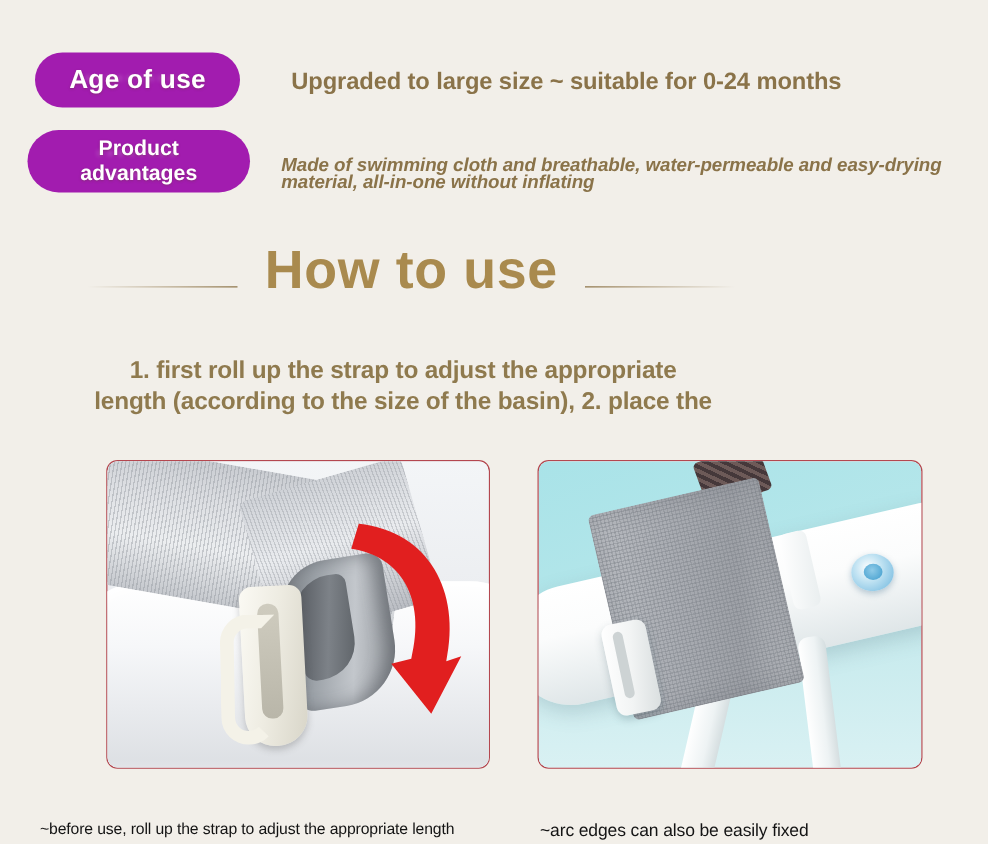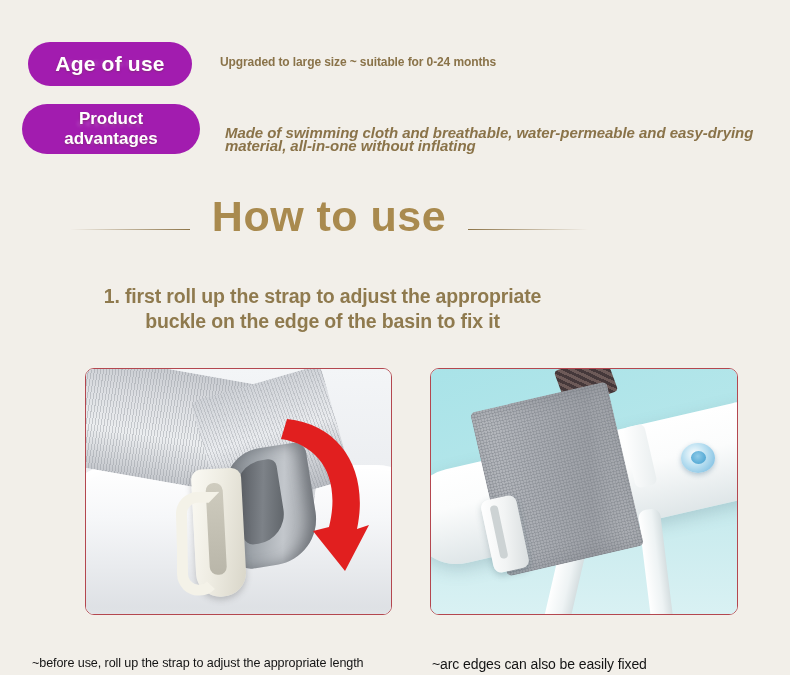--- a/index.html
+++ b/index.html
@@ -79,22 +79,22 @@
   }
   .badge-1 .badge-ghost { top: 13px; }
   .badge-2 .badge-ghost { top: 10px; }
   .badge-2 .badge-ghost.g2 { top: 27px; }
 
   .feature-text {
     color: #8a7349;
     font-weight: bold;
   }
   .feature-text.t1 {
-    font-size: 12px;
-    margin-left: 28px;
+    font-size: 19px;
+    margin-left: 41px;
     margin-top: 13px;
     letter-spacing: -.1px;
   }
   .feature-text.t2 {
     font-size: 15px;
     line-height: 13px;
     margin-left: 25px;
     margin-top: 22px;
     max-width: 545px;
     letter-spacing: -.05px;
@@ -391,21 +391,21 @@
 </div>
 
 <div class="section-heading">
   <span class="heading-rule left"></span>
   <span class="heading-title">How to use</span>
   <span class="heading-rule right"></span>
 </div>
 
 <div class="instructions">
   <span class="line">1. first roll up the strap to adjust the appropriate</span>
-  <span class="line">buckle on the edge of the basin to fix it</span>
+  <span class="line">length (according to the size of the basin), 2. place the</span>
 </div>
 
 <div class="photo-row">
 
   <div class="photo photo-left">
     <div class="lp-bg"></div>
     <div class="lp-rim"></div>
     <div class="lp-strap"></div>
     <div class="lp-strap-2"></div>
     <div class="lp-strap-curl"></div>

